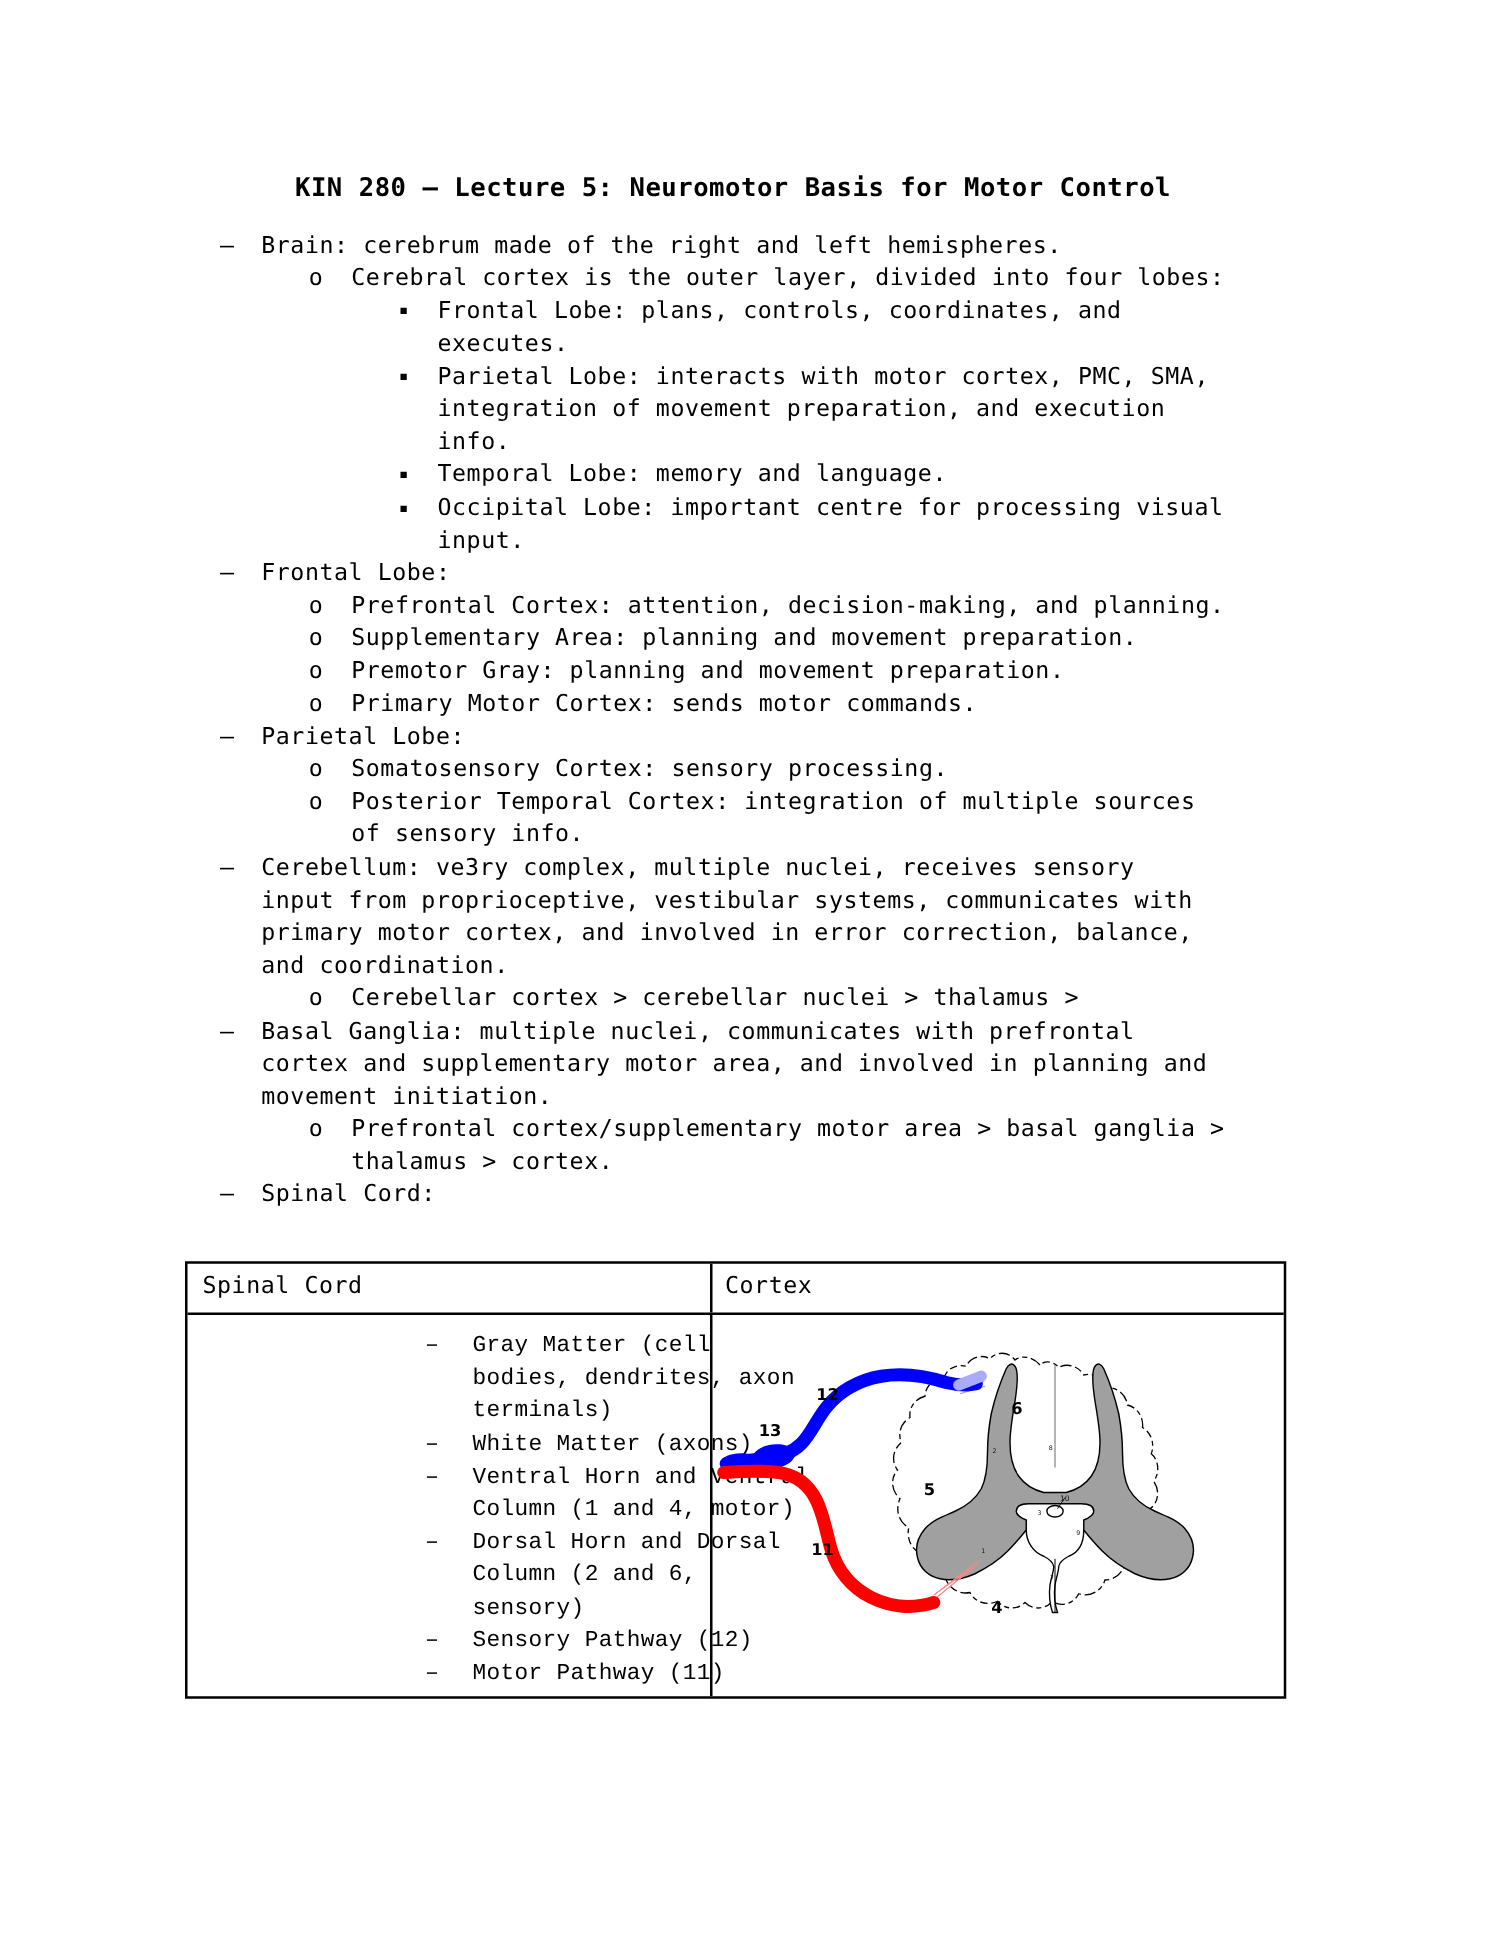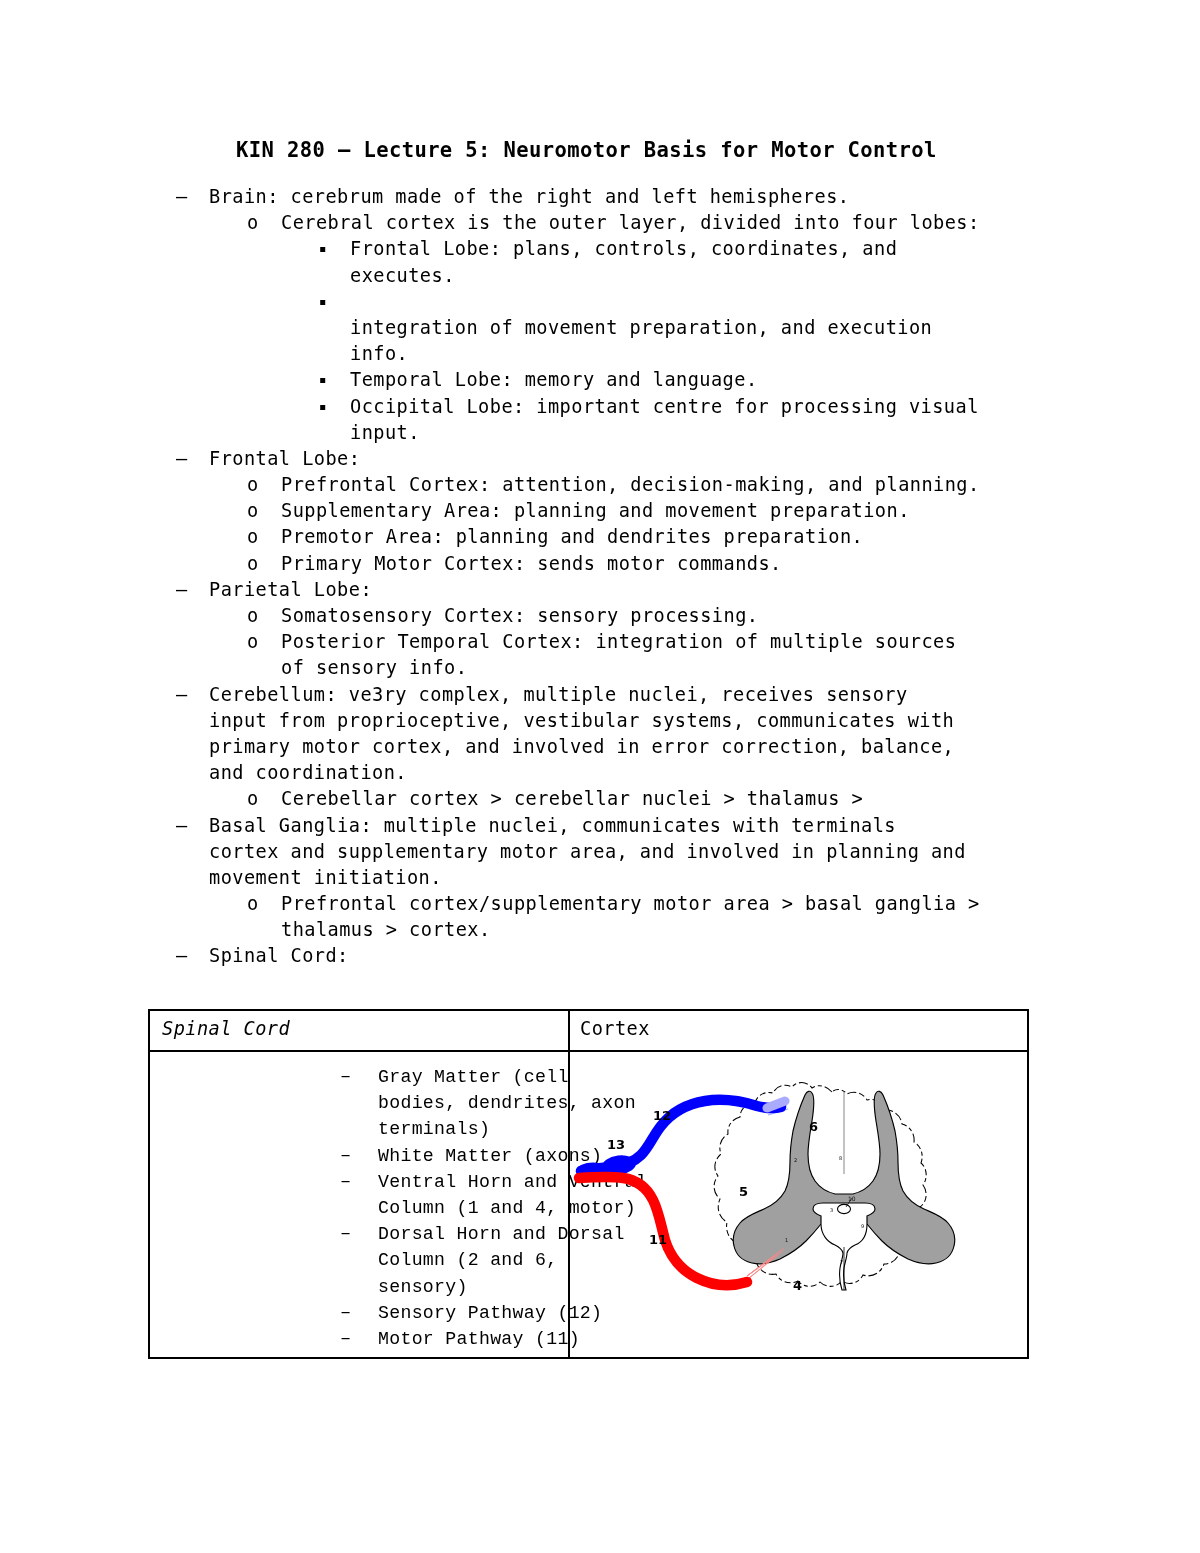--- a/index.html
+++ b/index.html
@@ -105,21 +105,21 @@
     background: #000;
   }
   .th-text {
     position: absolute;
     font-size: 18.6px;
     line-height: 24px;
     letter-spacing: 0.45px;
     white-space: nowrap;
     font-family: "DejaVu Sans Mono", monospace;
   }
-  .th-left  { left: 12px; top: 6px; font-style: italic; }
+  .th-left  { left: 12px; top: 6px; }
   .th-right { left: 430px; top: 6px; }
 
   .cell-list {
     position: absolute;
     left: 0;
     top: 12px;
     width: 416px;
   }
   .cl-row {
     position: relative;
@@ -179,20 +179,21 @@
       </div>
       <div class="ol-row lv3">
         <span class="bullet">▪</span>
         <span class="ol-txt">Frontal Lobe: plans, controls, coordinates, and</span>
       </div>
       <div class="ol-row cont3">
         <span class="ol-txt">executes.</span>
       </div>
       <div class="ol-row lv3">
         <span class="bullet">▪</span>
+        <span class="ol-txt">Parietal Lobe: interacts with motor cortex, PMC, SMA,</span>
       </div>
       <div class="ol-row cont3">
         <span class="ol-txt">integration of movement preparation, and execution</span>
       </div>
       <div class="ol-row cont3">
         <span class="ol-txt">info.</span>
       </div>
       <div class="ol-row lv3">
         <span class="bullet">▪</span>
         <span class="ol-txt">Temporal Lobe: memory and language.</span>
@@ -211,21 +212,21 @@
       <div class="ol-row lv2">
         <span class="bullet">o</span>
         <span class="ol-txt">Prefrontal Cortex: attention, decision-making, and planning.</span>
       </div>
       <div class="ol-row lv2">
         <span class="bullet">o</span>
         <span class="ol-txt">Supplementary Area: planning and movement preparation.</span>
       </div>
       <div class="ol-row lv2">
         <span class="bullet">o</span>
-        <span class="ol-txt">Premotor Area: planning and dendrites preparation.</span>
+        <span class="ol-txt">Premotor Gray: planning and movement preparation.</span>
       </div>
       <div class="ol-row lv2">
         <span class="bullet">o</span>
         <span class="ol-txt">Primary Motor Cortex: sends motor commands.</span>
       </div>
       <div class="ol-row lv1">
         <span class="bullet">–</span>
         <span class="ol-txt">Parietal Lobe:</span>
       </div>
       <div class="ol-row lv2">
@@ -251,21 +252,21 @@
       </div>
       <div class="ol-row cont1">
         <span class="ol-txt">and coordination.</span>
       </div>
       <div class="ol-row lv2">
         <span class="bullet">o</span>
         <span class="ol-txt">Cerebellar cortex &gt; cerebellar nuclei &gt; thalamus &gt;</span>
       </div>
       <div class="ol-row lv1">
         <span class="bullet">–</span>
-        <span class="ol-txt">Basal Ganglia: multiple nuclei, communicates with terminals</span>
+        <span class="ol-txt">Basal Ganglia: multiple nuclei, communicates with prefrontal</span>
       </div>
       <div class="ol-row cont1">
         <span class="ol-txt">cortex and supplementary motor area, and involved in planning and</span>
       </div>
       <div class="ol-row cont1">
         <span class="ol-txt">movement initiation.</span>
       </div>
       <div class="ol-row lv2">
         <span class="bullet">o</span>
         <span class="ol-txt">Prefrontal cortex/supplementary motor area &gt; basal ganglia &gt;</span>

